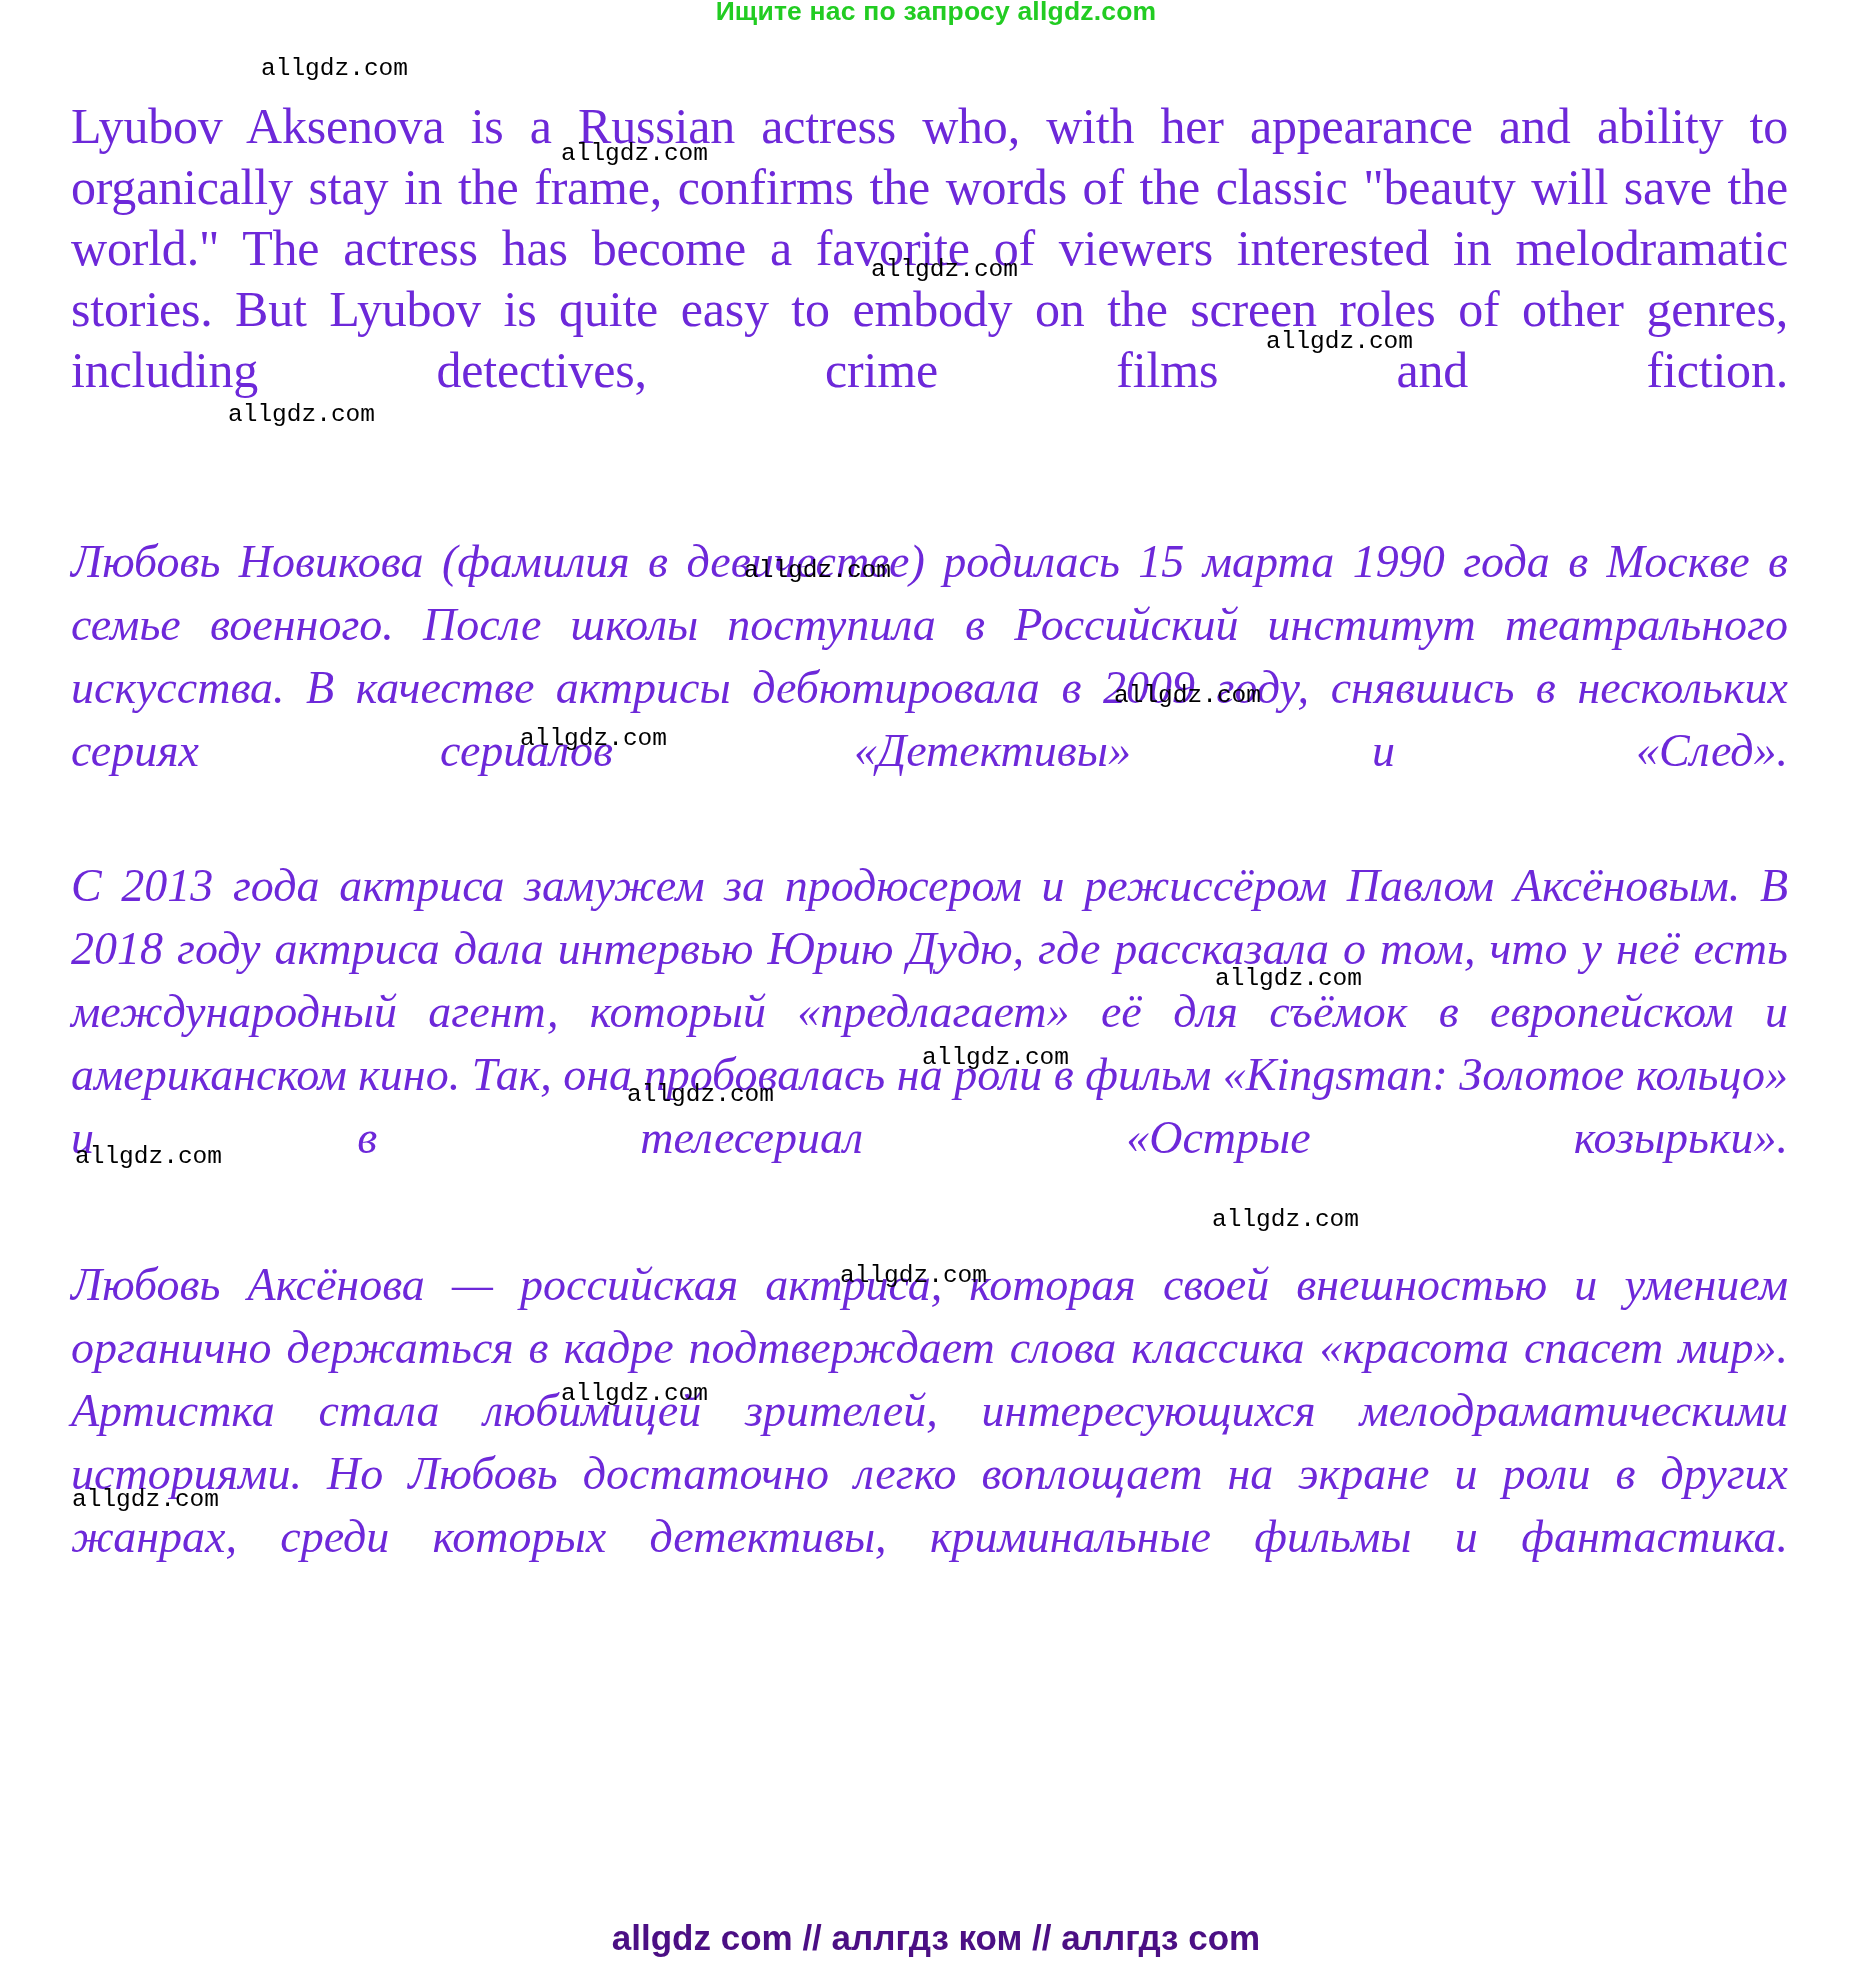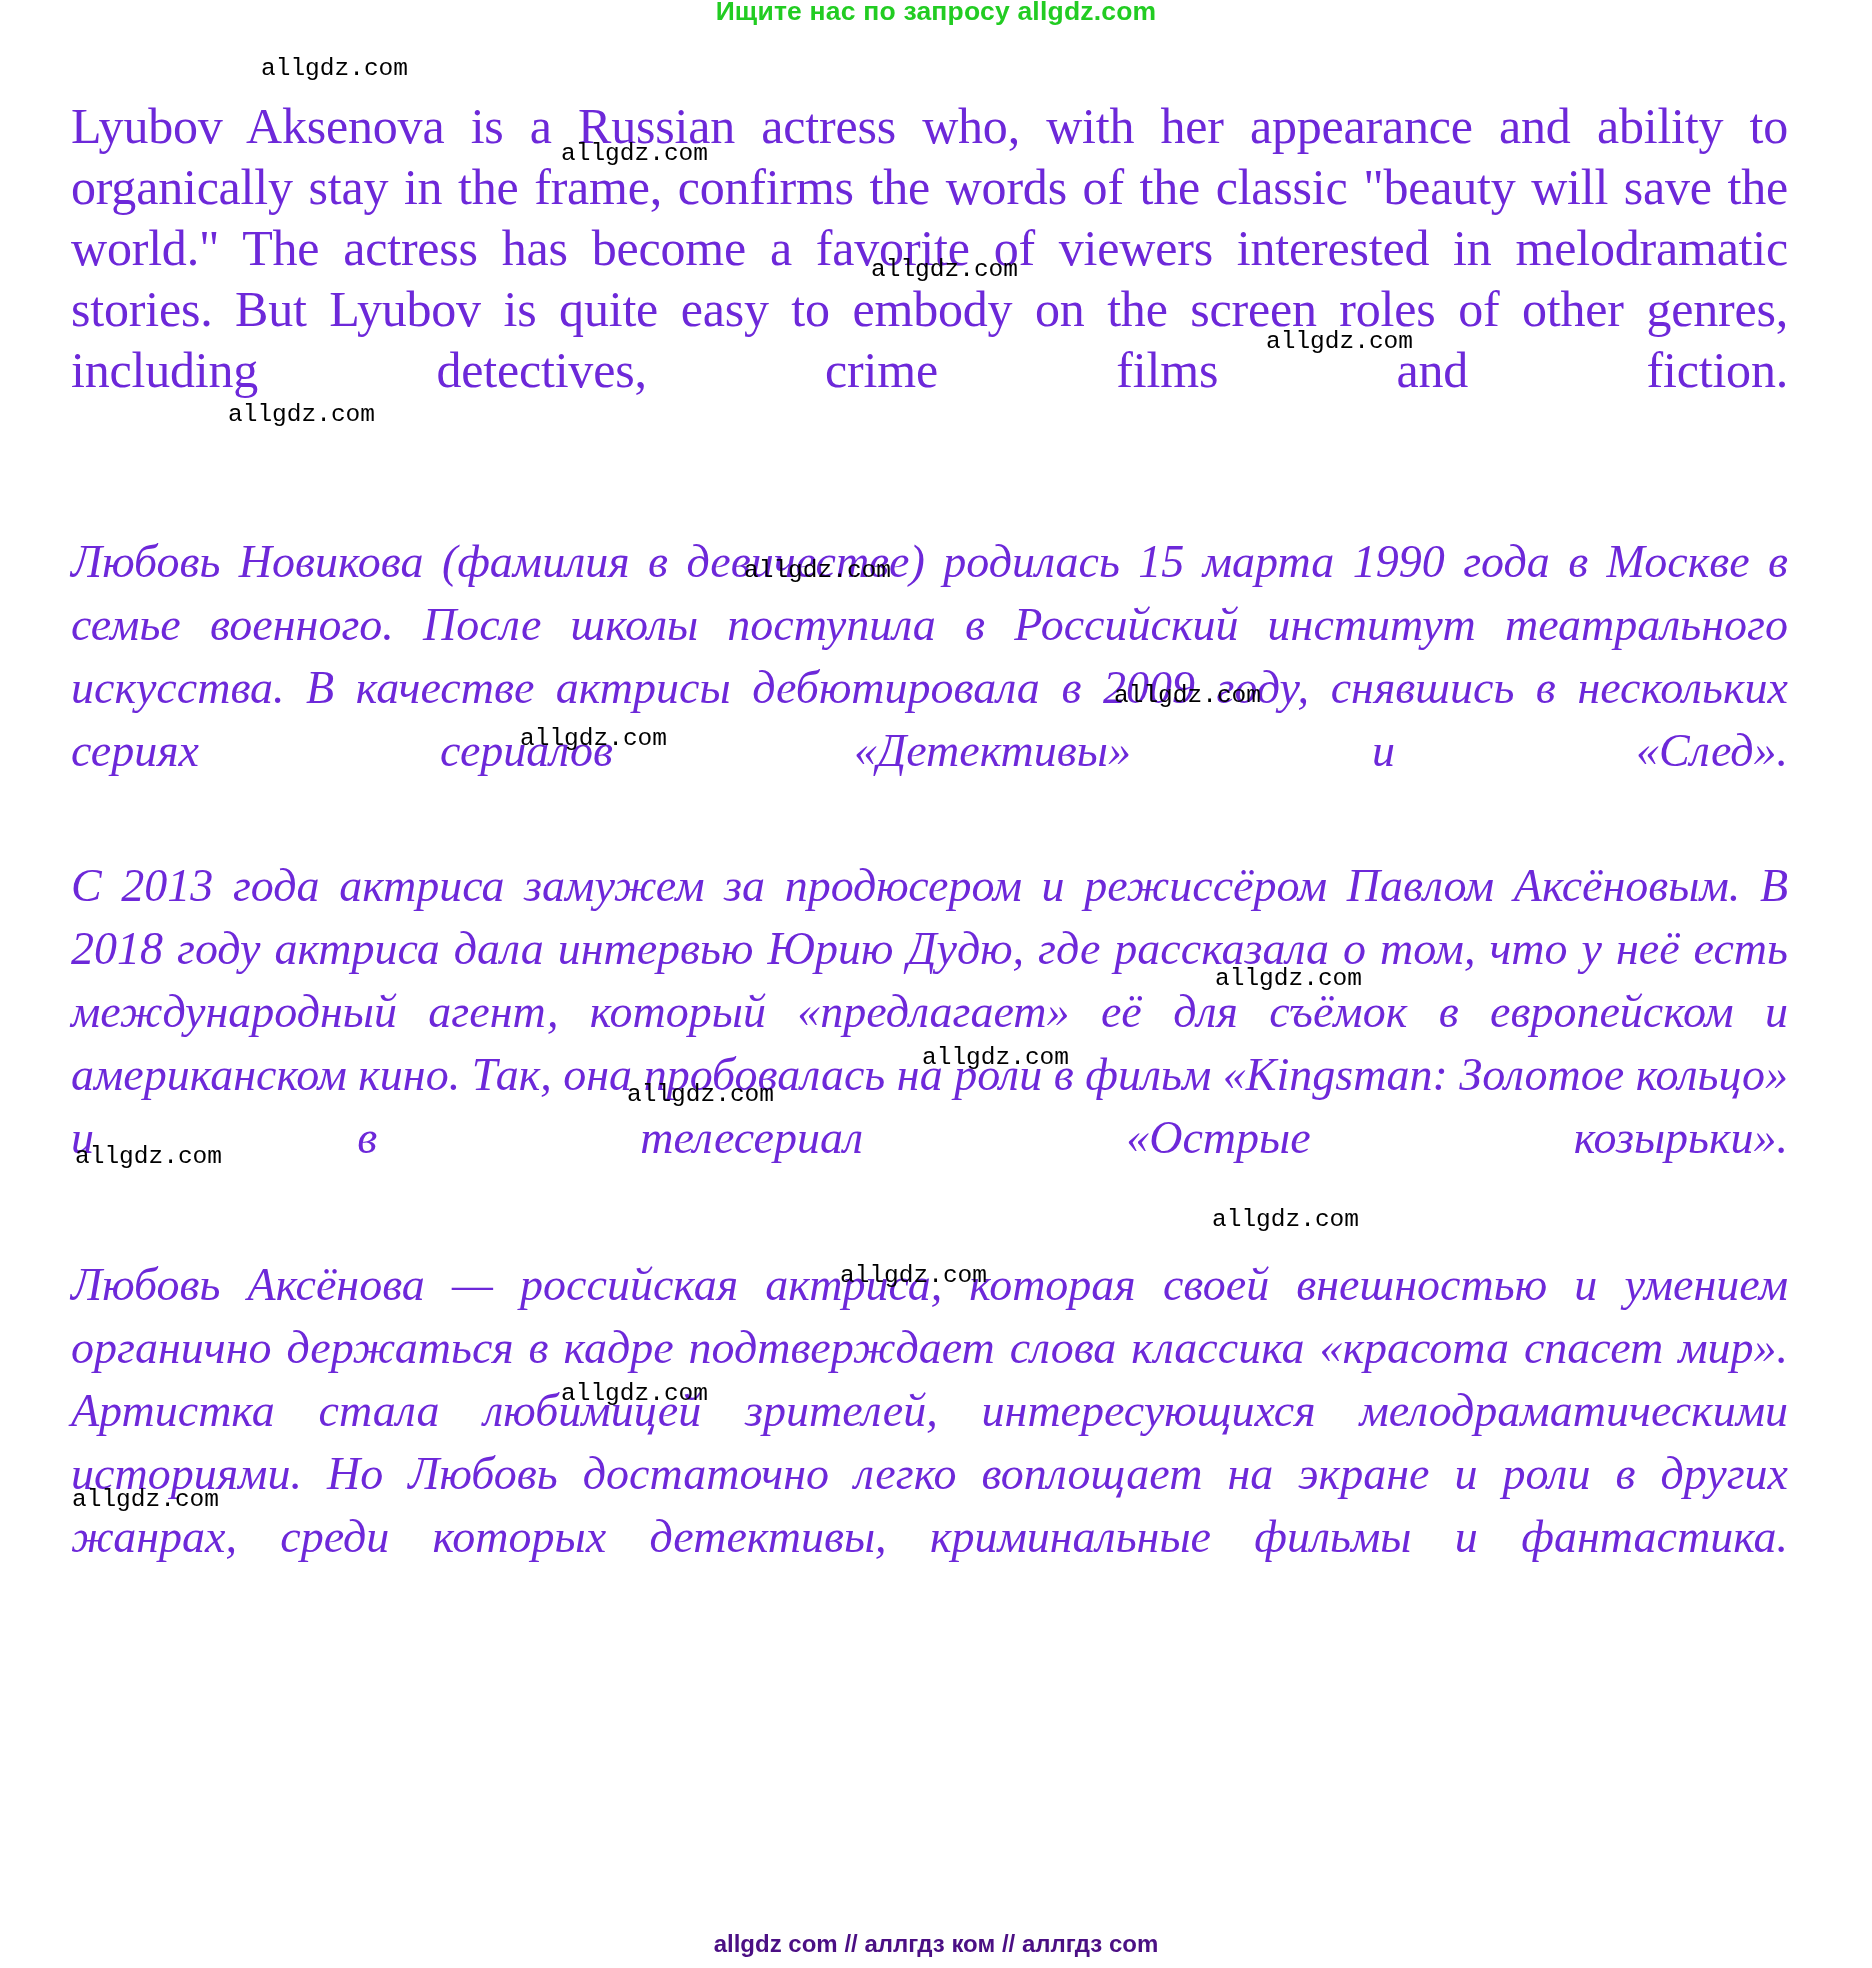--- a/index.html
+++ b/index.html
@@ -92,21 +92,21 @@
 
   
   #footer-bar {
     position: absolute;
     left: 0;
     bottom: 9.8px;
     width: 1872px;
     text-align: center;
     color: #4b0f84;
     font-family: "Liberation Sans", sans-serif;
-    font-size: 24px;
+    font-size: 35px;
     font-weight: 700;
     white-space: nowrap;
   }
 </style>
 </head>
 <body>
 
 <div id="promo-bar" style="color: rgb(34, 204, 34);">Ищите нас по запросу allgdz.com</div>
 
 <div id="page">

